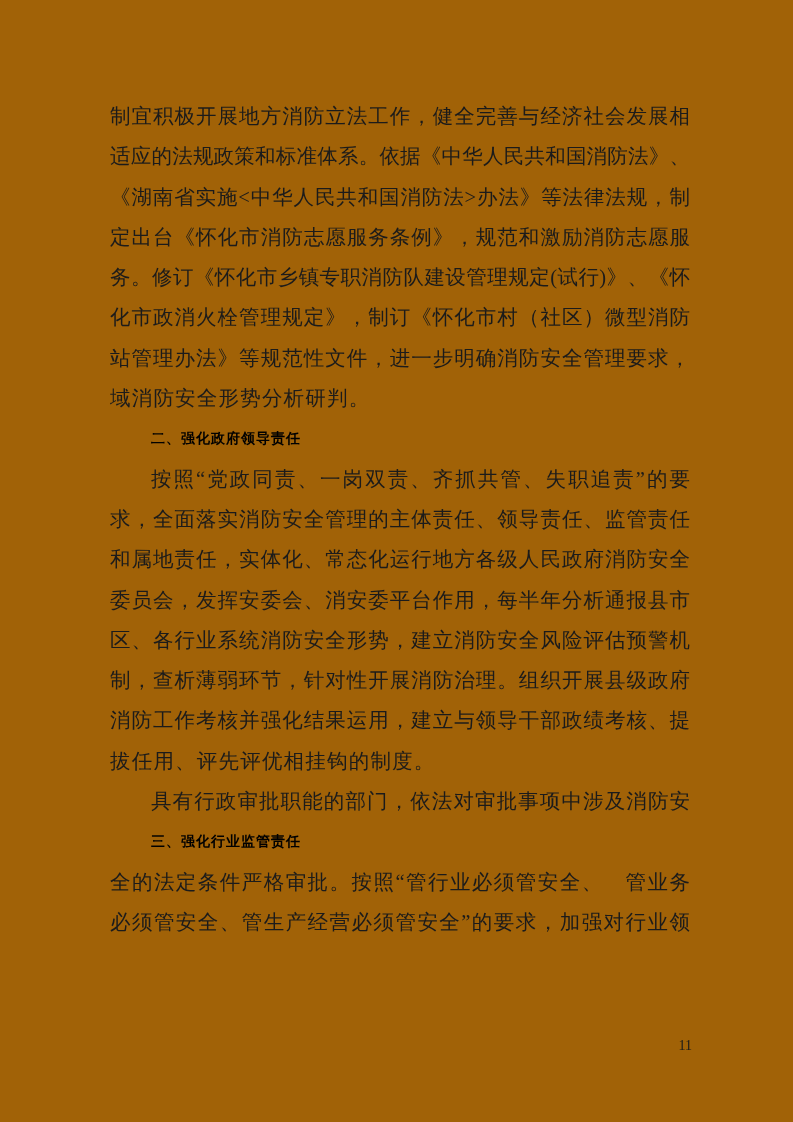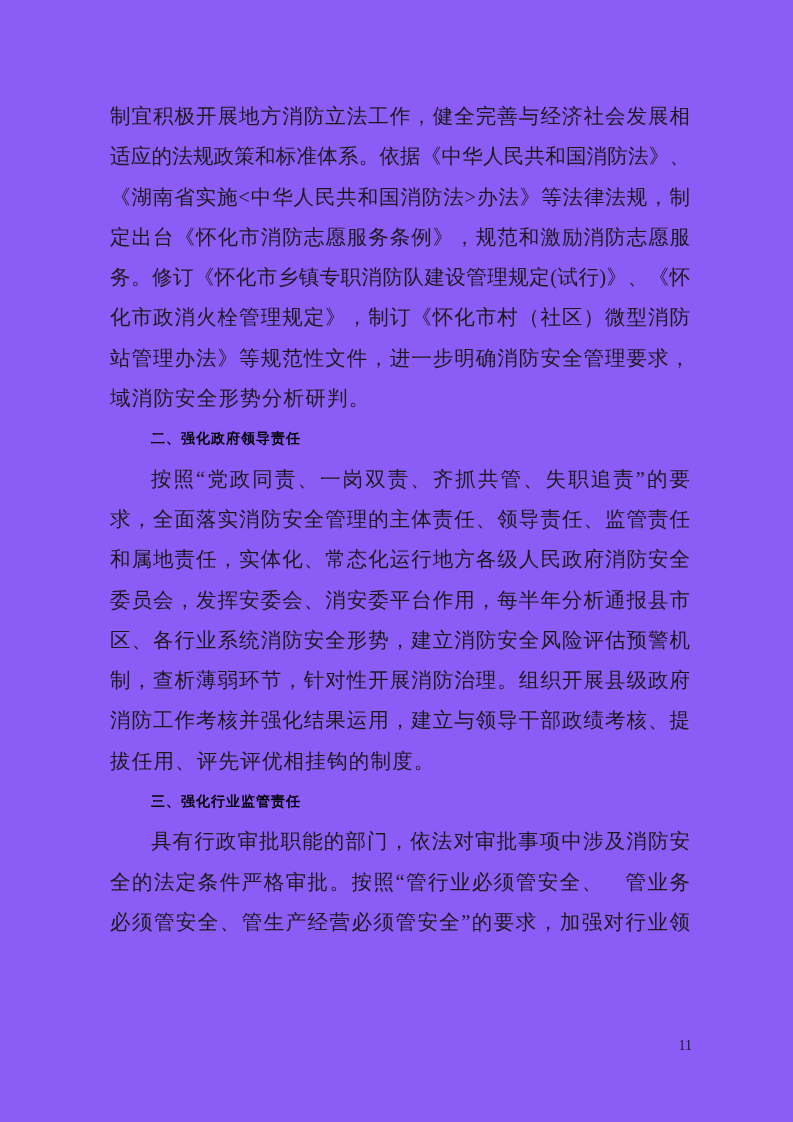--- a/index.html
+++ b/index.html
@@ -4,21 +4,21 @@
 <style>
   html, body {
     margin: 0;
     padding: 0;
     background: #ffffff;
   }
   .page {
     position: relative;
     width: 793px;
     height: 1122px;
-    background: #8b5cf6;
+    background: #a16207;
     overflow: hidden;
     font-family: "Liberation Serif", "DejaVu Serif", serif;
   }
   .body-text {
     position: absolute;
     left: 110px;
     top: 96px;
     width: 580px;
     font-size: 20.5px;
     line-height: 40.3px;
@@ -74,19 +74,19 @@
       <div class="line short">域消防安全形势分析研判。</div>
       <div class="line heading">二、强化政府领导责任</div>
       <div class="line ind">按照“党政同责、一岗双责、齐抓共管、失职追责”的要</div>
       <div class="line">求，全面落实消防安全管理的主体责任、领导责任、监管责任</div>
       <div class="line">和属地责任，实体化、常态化运行地方各级人民政府消防安全</div>
       <div class="line">委员会，发挥安委会、消安委平台作用，每半年分析通报县市</div>
       <div class="line">区、各行业系统消防安全形势，建立消防安全风险评估预警机</div>
       <div class="line">制，查析薄弱环节，针对性开展消防治理。组织开展县级政府</div>
       <div class="line">消防工作考核并强化结果运用，建立与领导干部政绩考核、提</div>
       <div class="line short">拔任用、评先评优相挂钩的制度。</div>
+      <div class="line ind">具有行政审批职能的部门，依法对审批事项中涉及消防安</div>
       <div class="line heading">三、强化行业监管责任</div>
-      <div class="line ind">具有行政审批职能的部门，依法对审批事项中涉及消防安</div>
       <div class="line">全的法定条件严格审批。按照“管行业必须管安全、　管业务</div>
       <div class="line">必须管安全、管生产经营必须管安全”的要求，加强对行业领</div>
     </div>
   <div class="page-number">11</div>
 </div>
 
 </body></html>

